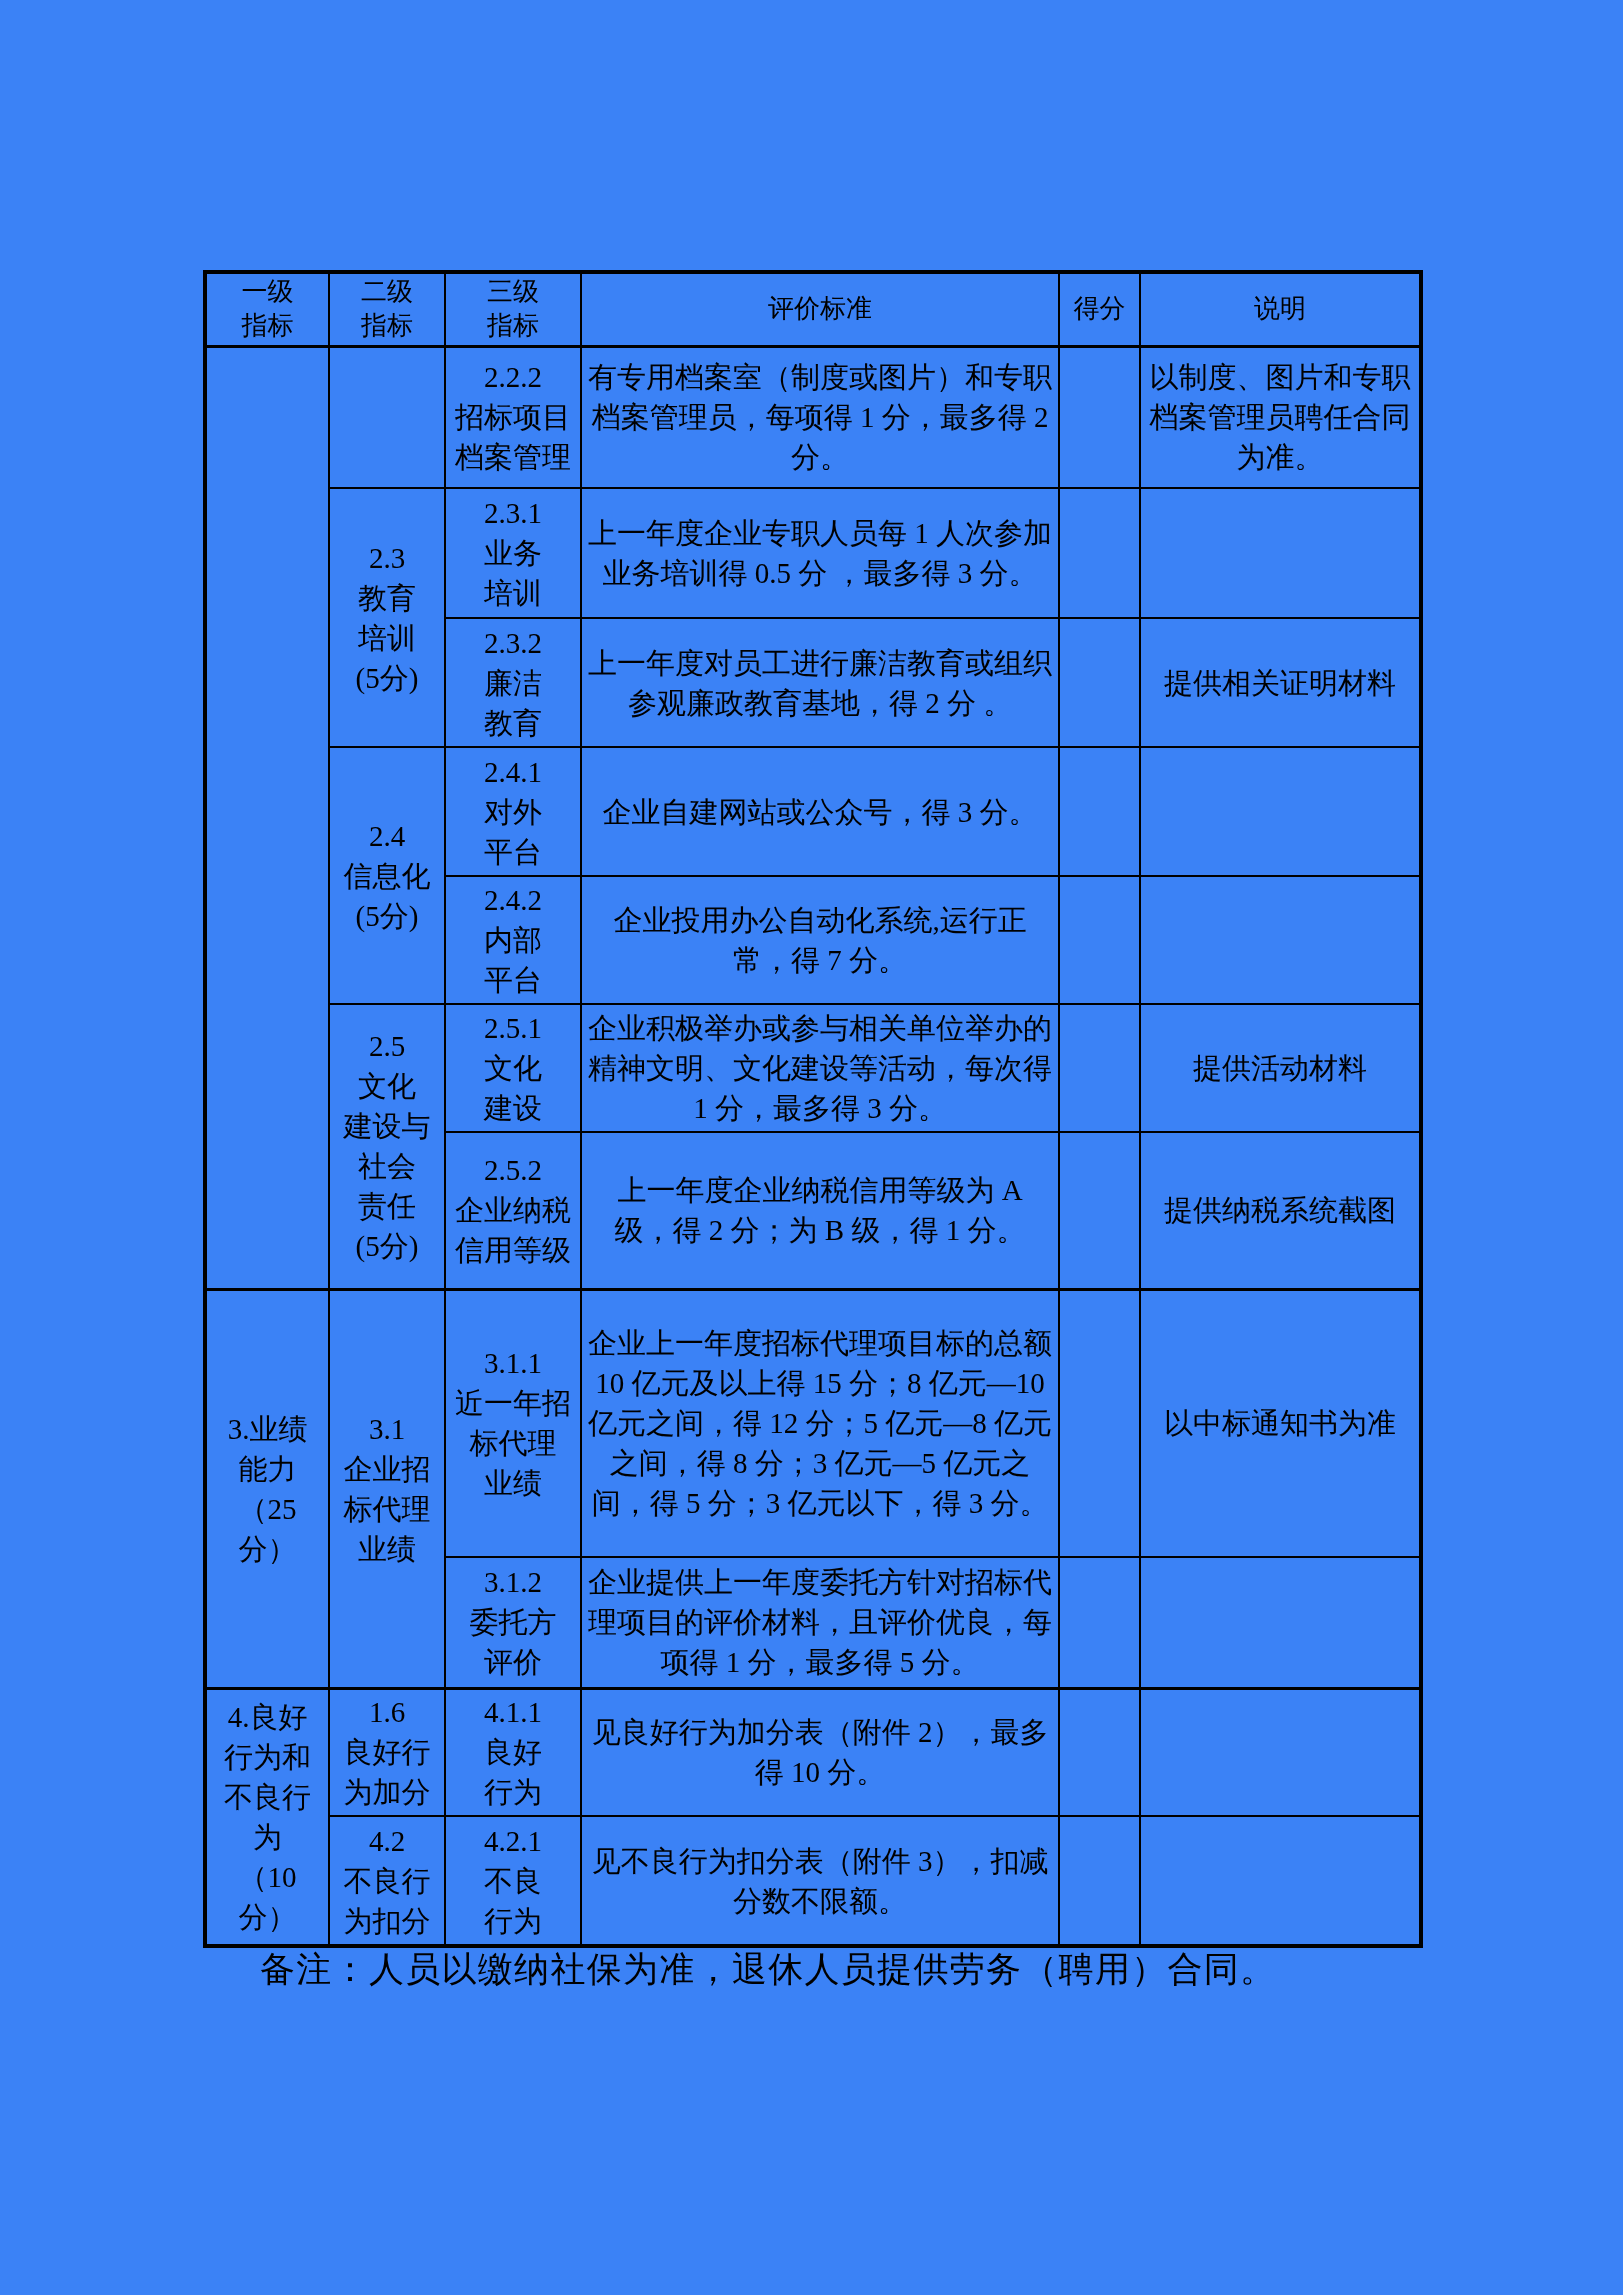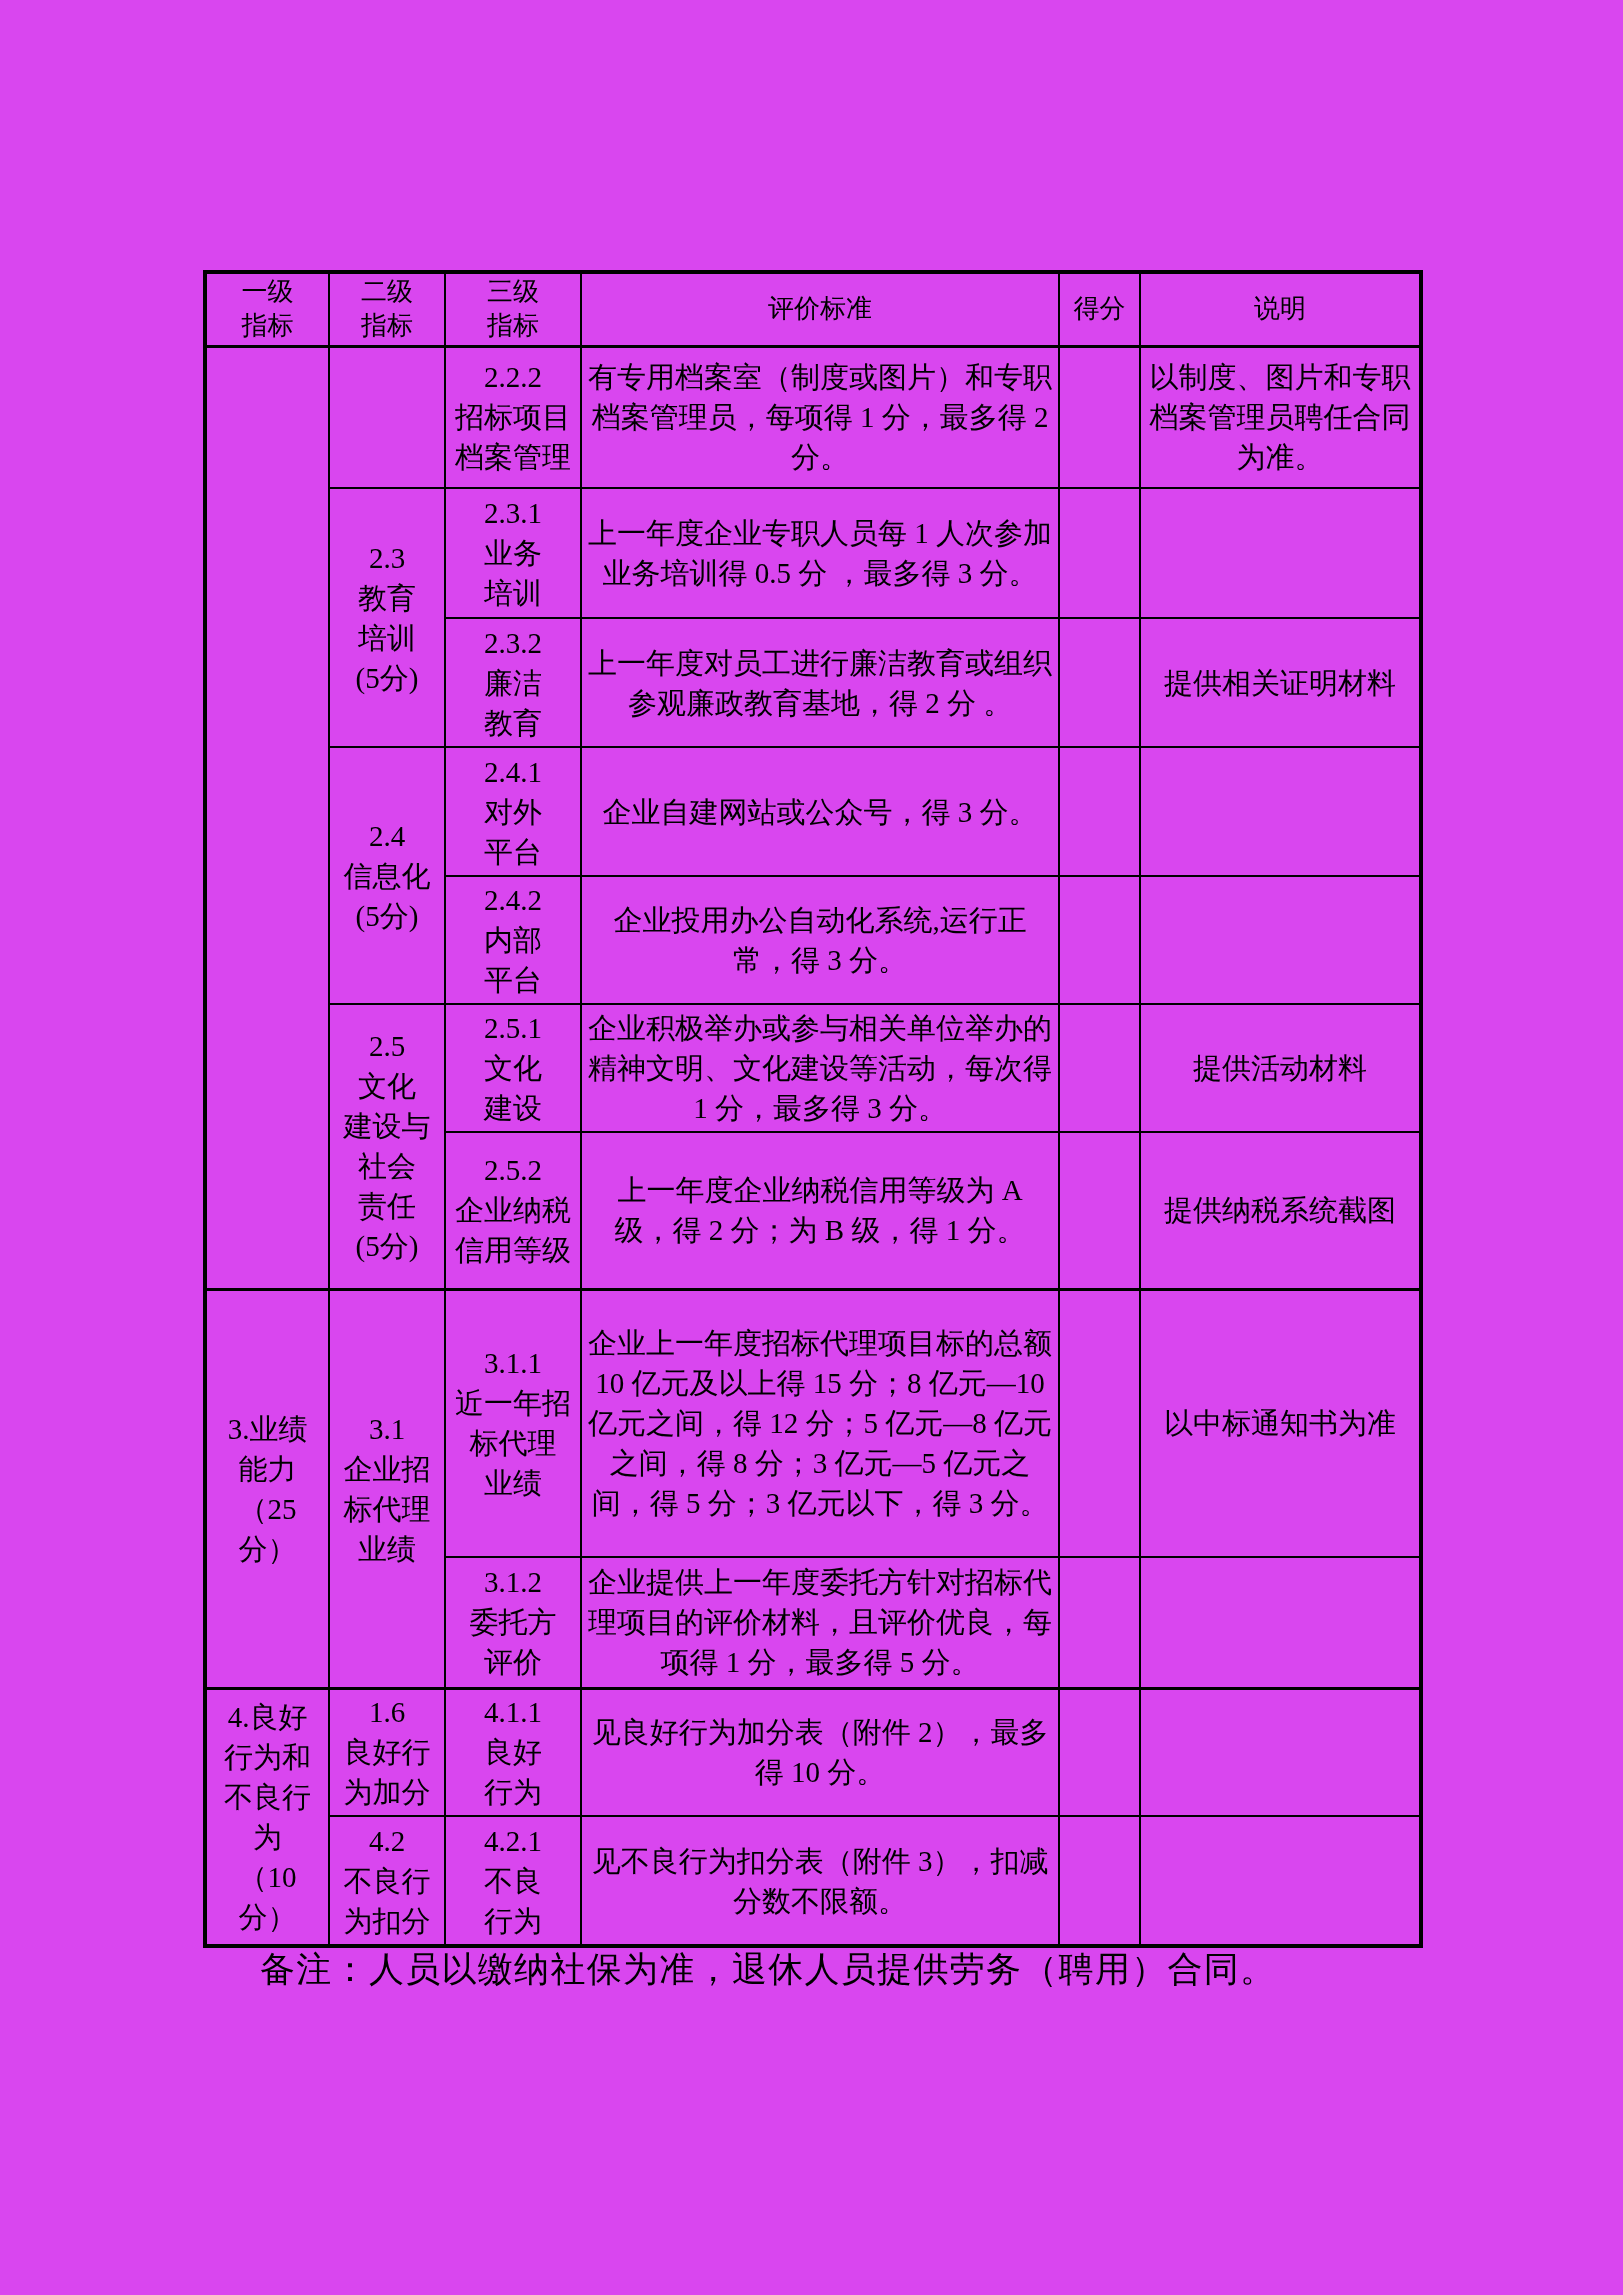--- a/index.html
+++ b/index.html
@@ -10,21 +10,21 @@
   body {
     position: relative;
     width: 1623px;
     height: 2295px;
     font-family: "Liberation Serif", "DejaVu Serif", serif;
     color: #000;
   }
   .page {
     position: absolute;
     inset: 0;
-    background: #d946ef;
+    background: #3b82f6;
     padding-left: 23px;
   }
   table.eval {
     position: absolute;
     left: 203px;
     top: 270px;
     width: 1217px;
     border-collapse: collapse;
     table-layout: fixed;
     border: 4.6px solid #000;
@@ -140,21 +140,21 @@
 平台</td>
       <td class="criteria">企业自建网站或公众号，得 3 分。</td>
       <td></td>
       <td></td>
     </tr>
 
     <tr style="height:128px">
       <td>2.4.2
 内部
 平台</td>
-      <td class="criteria">企业投用办公自动化系统,运行正常，得 3 分。</td>
+      <td class="criteria">企业投用办公自动化系统,运行正常，得 7 分。</td>
       <td></td>
       <td></td>
     </tr>
 
     <tr style="height:128px">
       <td rowspan="2">2.5
 文化
 建设与
 社会
 责任

